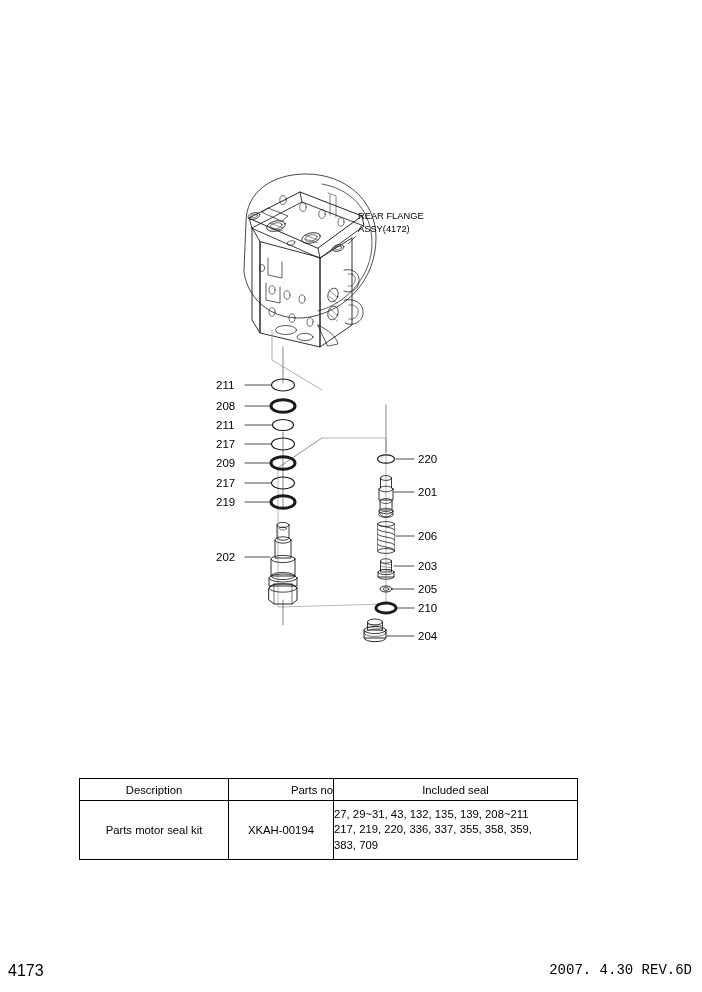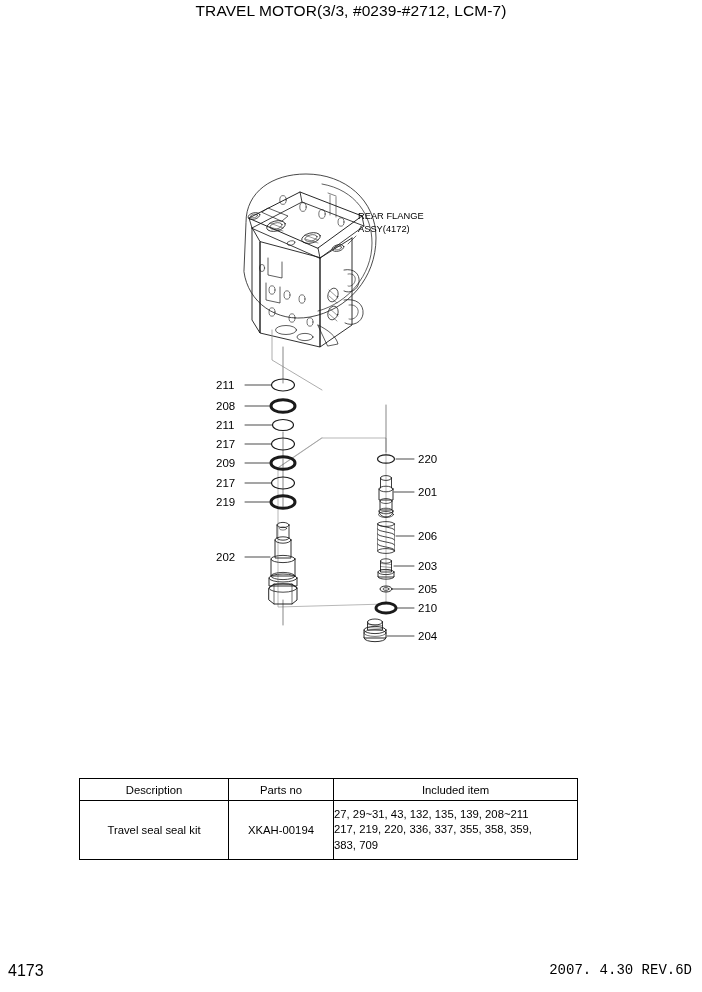--- a/index.html
+++ b/index.html
@@ -68,21 +68,21 @@
     font-weight: normal;
     font-size: 11.3px;
     padding: 0;
     vertical-align: middle;
   }
   .th-cell {
     height: 21px;
     text-align: center;
   }
   .col-desc { width: 148px; }
-  .col-partsno { width: 104px; }
+  .col-partsno { width: 104px; text-align: right; }
   .col-included { width: 243px; }
   .td-desc {
     text-align: center;
     height: 58px;
   }
   .td-partsno {
     text-align: center;
   }
   .td-included {
     text-align: left;
@@ -105,21 +105,20 @@
     font-size: 14px;
     white-space: nowrap;
     font-family: Liberation Mono, monospace;
   }
 </style>
 </head>
 <body>
 
 <div id="page">
 
-  <div class="page-title">TRAVEL MOTOR(3/3, #0239-#2712, LCM-7)</div>
 
   <svg id="drawing" viewBox="0 0 702 770">
 
     <g fill="none" stroke="#1a1a1a" stroke-width="0.85" stroke-linejoin="round" stroke-linecap="round">
 
       <g>
 
         <path d="M246 222 C246 192 272 174 306 174 C345 174 376 200 376 238
                  C376 278 348 310 310 317 C276 323 248 302 244 272 Z" stroke-width="0.8"></path>
         <path d="M322 184 C356 190 372 216 372 243 C372 275 348 303 318 311" stroke-width="0.7"></path>
@@ -340,24 +339,24 @@
       <text class="lbl" x="418" y="640" text-anchor="start">204</text>
     </g>
   </svg>
 
   <div class="parts-table-wrap">
     <table class="parts-table">
       <tbody>
           <tr>
         <th class="th-cell col-desc">Description</th>
         <th class="th-cell col-partsno">Parts no</th>
-        <th class="th-cell col-included">Included item</th>
+        <th class="th-cell col-included">Included seal</th>
       </tr>
       <tr>
-        <td class="td-desc col-desc">Travel seal seal kit</td>
+        <td class="td-desc col-desc">Parts motor seal kit</td>
         <td class="td-partsno col-partsno">XKAH-00194</td>
         <td class="td-included col-included">
           <div>27, 29~31, 43, 132, 135, 139, 208~211</div>
           <div>217, 219, 220, 336, 337, 355, 358, 359,</div>
           <div>383, 709</div>
         </td>
       </tr>
     </tbody>
       </table>
   </div>

